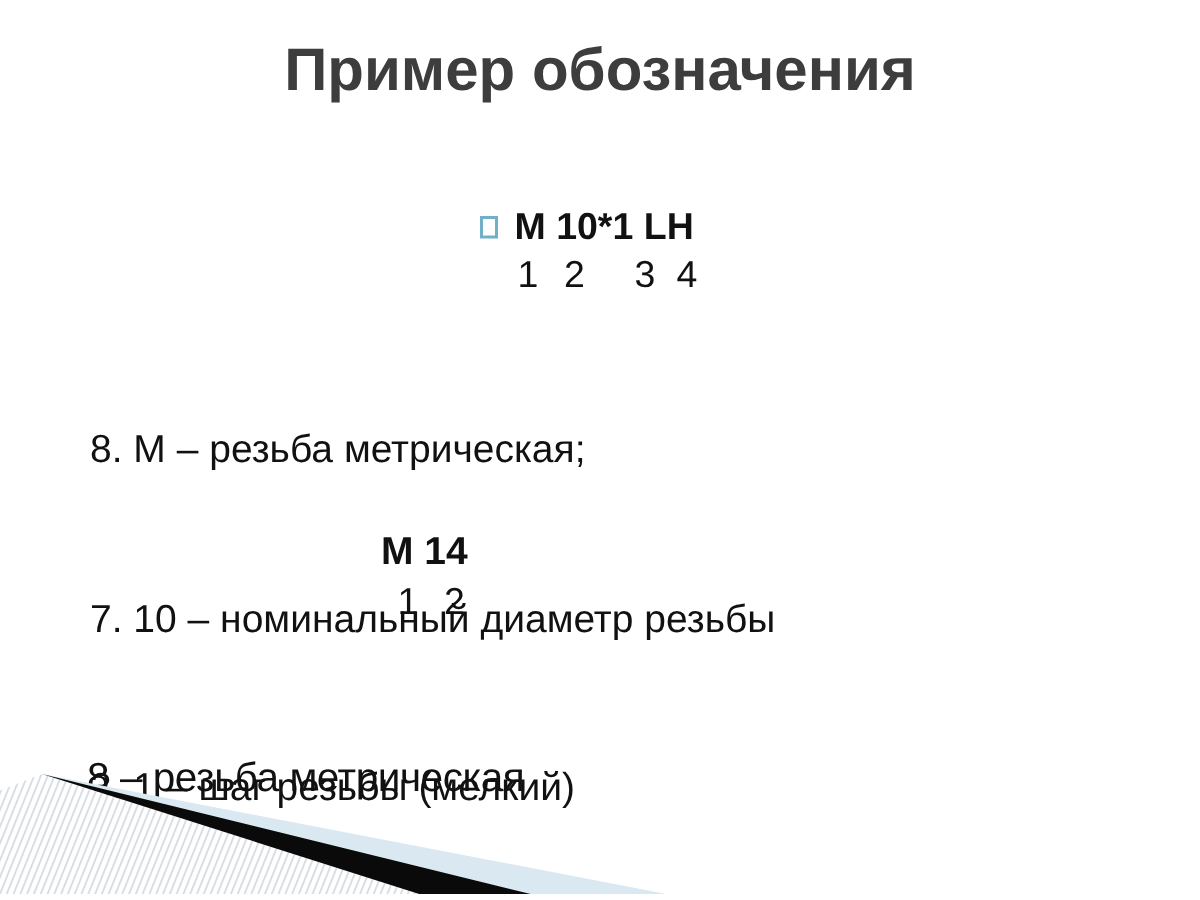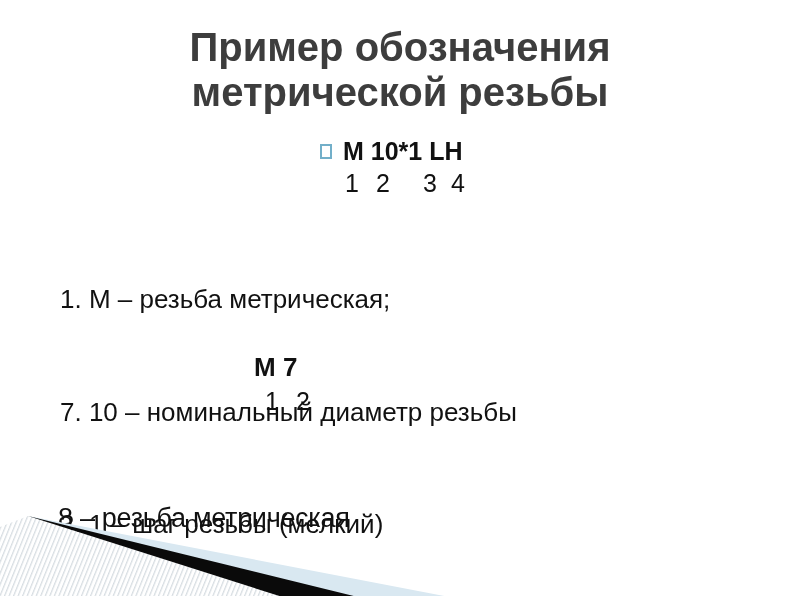--- a/index.html
+++ b/index.html
@@ -67,39 +67,38 @@
 
   .deco { left: 0; top: 0; width: 800px; height: 600px; pointer-events: none; }
 </style>
 </head>
 <body>
 
 <div class="slide">
 
   <div class="abs title">
     <div>Пример обозначения</div>
-    <div>метрической резьбы</div>
   </div>
 
   <div class="abs bullet-square"></div>
   <div class="abs designation-1">М 10*1 LH</div>
 
   <span class="abs digit d1-1">1</span>
   <span class="abs digit d1-2">2</span>
   <span class="abs digit d1-3">3</span>
   <span class="abs digit d1-4">4</span>
 
   <div class="abs list-block">
-    <div>1. М – резьба метрическая;</div>
+    <div>8. М – резьба метрическая;</div>
     <div>7. 10 – номинальный диаметр резьбы</div>
     <div>3. 1 – шаг резьбы (мелкий)</div>
     
   </div>
 
-  <div class="abs designation-2">М 7</div>
+  <div class="abs designation-2">М 14</div>
   <span class="abs digit d2-1">1</span>
   <span class="abs digit d2-2">2</span>
 
   <div class="abs bottom-block">
     <div>8 – резьба метрическая</div>
     
     
   </div>
 
   <svg class="abs deco" viewBox="0 0 800 600">

